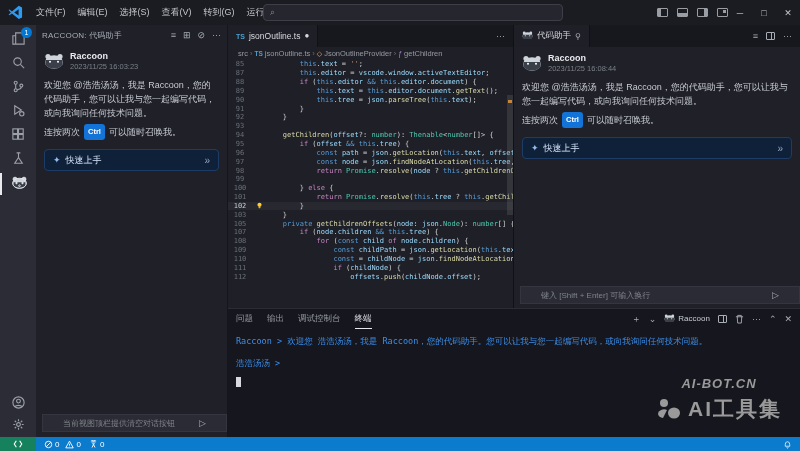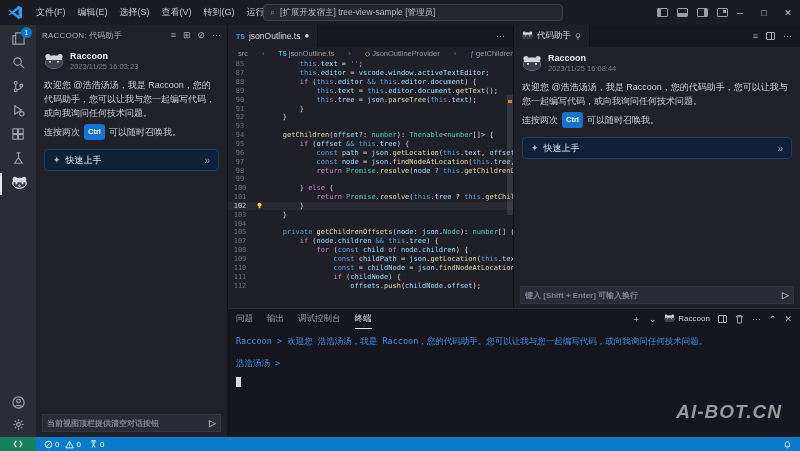--- a/index.html
+++ b/index.html
@@ -55,37 +55,37 @@
   .summon { color:#c8cbd3; font-size:9px; line-height:14px; margin-top:4px;
     display:flex; align-items:center; gap:4px; }
   .kbd { background:#1373d6; color:#fff; font-size:7.5px; font-weight:bold;
     border-radius:3px; padding:1px 4px; }
   .quick-btn { margin-top:9px; height:22px; border:1px solid #1d3d66; background:#0f2138;
     border-radius:4px; display:flex; align-items:center; padding:0 8px; gap:5px;
     color:#d4e4f8; font-size:9px; }
   .quick-btn .spark { color:#8fbcf2; font-size:9px; }
   .quick-btn .chev { margin-left:auto; color:#93a7c4; font-size:10px; }
 
-  .chat-input { position:absolute; left:6px; right:6px; bottom:5px; height:18px;
+  .chat-input { position:absolute; left:6px; right:0; bottom:5px; height:18px;
     background:#2a2b34; border:1px solid #34353f; display:flex; align-items:center;
-    padding:0 4px; gap:4px;font-weight:bold; }
+    padding:0 20px; gap:4px; }
   .chat-input .ph { flex:1; color:#80838b; font-size:8px; white-space:nowrap; overflow:hidden; }
   .send-ic { color:#a9adb5; font-size:9px; }
 
   
   .editor-group { position:absolute; top:25px; left:228px; width:286px; height:283px;
     background:#1e1f27; border-right:1px solid #101116; }
   .tabbar { height:22px; background:#17181e; display:flex; align-items:stretch; }
   .tab { display:flex; align-items:center; gap:4px; padding:0 8px; background:#1e1f27;
     color:#d7d9de; font-size:8.5px; border-right:1px solid #101116; }
   .ts-glyph { color:#4d9fce; font-weight:bold; font-size:7px; }
   .dirty-dot { color:#d7d9de; font-size:8px; line-height:1; }
   .tab-actions { margin-left:auto; display:flex; align-items:center; gap:8px;
     padding:0 8px; color:#a9adb5; font-size:9px; }
-  .breadcrumbs { height:13px; display:flex; align-items:center; gap:14px; padding:0 10px;
+  .breadcrumbs { height:13px; display:flex; align-items:center; gap:2px; padding:0 10px;
     color:#989ba3; font-size:7.5px; white-space:nowrap; overflow:hidden; }
   .bc-sep { color:#6d7077; }
   .bc-item { display:flex; align-items:center; gap:2px; }
   .bc-ico.ts-file-icon { color:#4d9fce; font-weight:bold; font-size:6.5px; }
   .bc-ico.symbol-class-icon { color:#e8a04c; font-size:7px; }
   .bc-ico.symbol-method-icon { color:#b180d7; font-size:7px; }
 
   .code { position:relative; height:248px; overflow:hidden;
     font-family:"DejaVu Sans Mono", monospace; font-size:7px; }
   .code-line { height:8.857px; display:flex; align-items:center; white-space:pre; }
@@ -119,21 +119,21 @@
   .split-ic { width:9px; height:8px; border:1px solid #a9adb5; border-radius:1px; position:relative; }
   .split-ic::before { content:""; position:absolute; left:4px; top:0; bottom:0; width:1px; background:#a9adb5; }
 
   .terminal { padding:7px 8px; font-family:"DejaVu Sans Mono", monospace; font-size:8.5px; }
   .term-line { line-height:11px; min-height:11px; white-space:pre-wrap; }
   .t-prompt { color:#3b8eea; font-weight:normal; }
   .t-text { color:#3b8eea;margin-top:48px; }
   .term-cursor { width:5px; height:10px; background:#d7d9de; margin-top:1px; }
 
   .watermark { position:absolute; right:18px; bottom:14px; text-align:center; color:#9a9a9a; }
-  .wm1 { font-size:19px; font-weight:bold; font-style:italic; letter-spacing:1px; }
+  .wm1 { font-size:13px; font-weight:bold; font-style:italic; letter-spacing:1px; }
   .wm2 { display:flex; align-items:center; gap:6px; margin-top:4px; }
   .wm2 .txt { font-size:21px; font-weight:bold; letter-spacing:2px; }
   .wm-logo { width:26px; height:22px; }
 
   
   .statusbar { position:absolute; top:437px; left:0; width:800px; height:14px;
     background:#0b7bcd; display:flex; align-items:center; color:#fff; font-size:8px; }
   .remote { width:36px; height:14px; background:#16825d; display:flex; align-items:center;
     justify-content:center; }
   .sb-item { display:flex; align-items:center; gap:2px; margin-left:8px; }
@@ -157,21 +157,20 @@
         <div class="menu-item">转到(G)</div>
         <div class="menu-item">运行(R)</div>
         <div class="menu-item">···</div>
       </div>
     <div class="nav-arrows">
       <span>←</span>
       <span>→</span>
     </div>
     <div class="search-box">
       <span class="search-ic">⌕</span>
-      <span>[扩展开发宿主] tree-view-sample [管理员]</span>
     </div>
     <div class="win-icons">
       <span class="lay-ic l"></span>
       <span class="lay-ic b"></span>
       <span class="lay-ic r"></span>
       <span class="lay-ic g"></span>
     </div>
     <div class="win-btns">
       <span class="win-btn">─</span>
       <span class="win-btn">□</span>
@@ -337,21 +336,20 @@
         <div class="code-line"><span class="gutter">97</span><span class="glyph-margin"></span><span class="code-text"><span class="tk-p">            </span><span class="tk-d">const</span><span class="tk-p"> </span><span class="tk-v">node</span><span class="tk-p"> = </span><span class="tk-v">json</span><span class="tk-p">.</span><span class="tk-f">findNodeAtLocation</span><span class="tk-p">(</span><span class="tk-d">this</span><span class="tk-p">.</span><span class="tk-v">tree</span><span class="tk-p">, </span></span></div>
         <div class="code-line"><span class="gutter">98</span><span class="glyph-margin"></span><span class="code-text"><span class="tk-p">            </span><span class="tk-k">return</span><span class="tk-p"> </span><span class="tk-t">Promise</span><span class="tk-p">.</span><span class="tk-f">resolve</span><span class="tk-p">(</span><span class="tk-v">node</span><span class="tk-p"> ? </span><span class="tk-d">this</span><span class="tk-p">.</span><span class="tk-f">getChildrenOffsets</span></span></div>
         <div class="code-line"><span class="gutter">99</span><span class="glyph-margin"></span><span class="code-text"></span></div>
         <div class="code-line"><span class="gutter">100</span><span class="glyph-margin"></span><span class="code-text"><span class="tk-p">        } </span><span class="tk-k">else</span><span class="tk-p"> {</span></span></div>
         <div class="code-line"><span class="gutter">101</span><span class="glyph-margin"></span><span class="code-text"><span class="tk-p">            </span><span class="tk-k">return</span><span class="tk-p"> </span><span class="tk-t">Promise</span><span class="tk-p">.</span><span class="tk-f">resolve</span><span class="tk-p">(</span><span class="tk-d">this</span><span class="tk-p">.</span><span class="tk-v">tree</span><span class="tk-p"> ? </span><span class="tk-d">this</span><span class="tk-p">.</span><span class="tk-f">getChildrenOffsets</span></span></div>
         <div class="code-line current"><span class="gutter">102</span><span class="glyph-margin"><svg class="bulb" viewBox="0 0 10 10">
               <circle cx="5" cy="4" r="3" fill="#ffcc33"></circle>
               <rect x="3.6" y="6.8" width="2.8" height="2" rx="0.5" fill="#e0b32d"></rect>
             </svg></span><span class="code-text"><span class="tk-p">        }</span></span></div>
         <div class="code-line"><span class="gutter">103</span><span class="glyph-margin"></span><span class="code-text"><span class="tk-p">    }</span></span></div>
-        <div class="code-line"><span class="gutter">104</span><span class="glyph-margin"></span><span class="code-text"></span></div>
         <div class="code-line"><span class="gutter">105</span><span class="glyph-margin"></span><span class="code-text"><span class="tk-p">    </span><span class="tk-d">private</span><span class="tk-p"> </span><span class="tk-f">getChildrenOffsets</span><span class="tk-p">(</span><span class="tk-v">node</span><span class="tk-p">: </span><span class="tk-v">json</span><span class="tk-p">.</span><span class="tk-t">Node</span><span class="tk-p">): </span><span class="tk-t">number</span><span class="tk-p">[] {</span></span></div>
         <div class="code-line"><span class="gutter">107</span><span class="glyph-margin"></span><span class="code-text"><span class="tk-p">        </span><span class="tk-k">if</span><span class="tk-p"> (</span><span class="tk-v">node</span><span class="tk-p">.</span><span class="tk-v">children</span><span class="tk-d"> &amp;&amp; </span><span class="tk-d">this</span><span class="tk-p">.</span><span class="tk-v">tree</span><span class="tk-p">) {</span></span></div>
         <div class="code-line"><span class="gutter">108</span><span class="glyph-margin"></span><span class="code-text"><span class="tk-p">            </span><span class="tk-k">for</span><span class="tk-p"> (</span><span class="tk-d">const</span><span class="tk-p"> </span><span class="tk-v">child</span><span class="tk-p"> </span><span class="tk-k">of</span><span class="tk-p"> </span><span class="tk-v">node</span><span class="tk-p">.</span><span class="tk-v">children</span><span class="tk-p">) {</span></span></div>
         <div class="code-line"><span class="gutter">109</span><span class="glyph-margin"></span><span class="code-text"><span class="tk-p">                </span><span class="tk-d">const</span><span class="tk-p"> </span><span class="tk-v">childPath</span><span class="tk-p"> = </span><span class="tk-v">json</span><span class="tk-p">.</span><span class="tk-f">getLocation</span><span class="tk-p">(</span><span class="tk-d">this</span><span class="tk-p">.</span><span class="tk-v">text</span></span></div>
         <div class="code-line"><span class="gutter">110</span><span class="glyph-margin"></span><span class="code-text"><span class="tk-p">                </span><span class="tk-d">const</span><span class="tk-p"> = </span><span class="tk-v">childNode</span><span class="tk-p"> = </span><span class="tk-v">json</span><span class="tk-p">.</span><span class="tk-f">findNodeAtLocation</span></span></div>
         <div class="code-line"><span class="gutter">111</span><span class="glyph-margin"></span><span class="code-text"><span class="tk-p">                </span><span class="tk-k">if</span><span class="tk-p"> (</span><span class="tk-v">childNode</span><span class="tk-p">) {</span></span></div>
         <div class="code-line"><span class="gutter">112</span><span class="glyph-margin"></span><span class="code-text"><span class="tk-p">                    </span><span class="tk-v">offsets</span><span class="tk-p">.</span><span class="tk-f">push</span><span class="tk-p">(</span><span class="tk-v">childNode</span><span class="tk-p">.</span><span class="tk-v">offset</span><span class="tk-p">);</span></span></div>
       </div>
   </div>
 
@@ -444,20 +442,28 @@
     </div>
     <div class="terminal" id="term">
         <div class="term-line"><span class="t-prompt">Raccoon &gt; </span><span class="t-text">欢迎您 浩浩汤汤，我是 Raccoon，您的代码助手。您可以让我与您一起编写代码，或向我询问任何技术问题。</span></div>
         <div class="term-line"><span class="t-text"></span></div>
         <div class="term-line"><span class="t-prompt">浩浩汤汤 &gt; </span><span class="t-text"></span></div>
       </div>
     <div class="term-cursor" style="margin-left:8px"></div>
 
     <div class="watermark">
       <div class="wm1">AI-BOT.CN</div>
+      <div class="wm2">
+        <svg class="wm-logo" viewBox="0 0 26 22">
+          <circle cx="8" cy="5" r="4" fill="#9a9a9a"></circle>
+          <path d="M2 16 a6 5 0 0 1 9-4 l-4 8 a6 5 0 0 1-5-4z" fill="#9a9a9a"></path>
+          <ellipse cx="18" cy="15" rx="6" ry="5.5" fill="#9a9a9a"></ellipse>
+        </svg>
+        <span class="txt">AI工具集</span>
+      </div>
     </div>
   </div>
 
   <div class="statusbar">
     <div class="remote">
       <svg width="10" height="10" viewBox="0 0 12 12">
           <path d="M4 2 L1.5 6 L4 10 M8 2 L10.5 6 L8 10" stroke="#fff" fill="none" stroke-width="1.3"></path>
         </svg>
     </div>
     <div class="sb-item">

